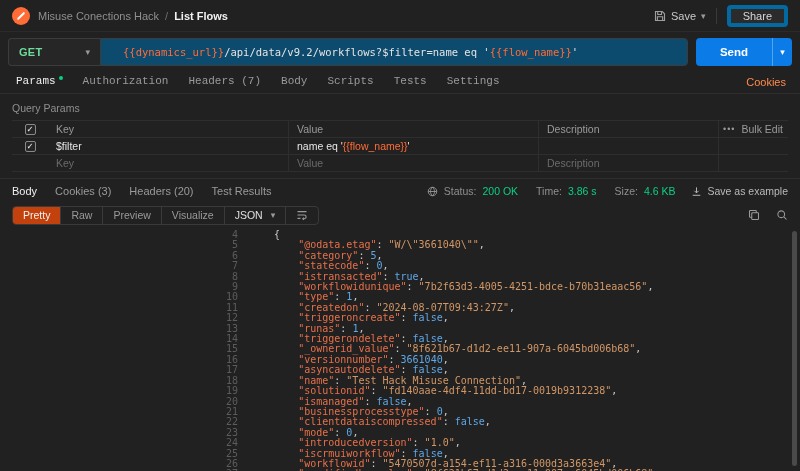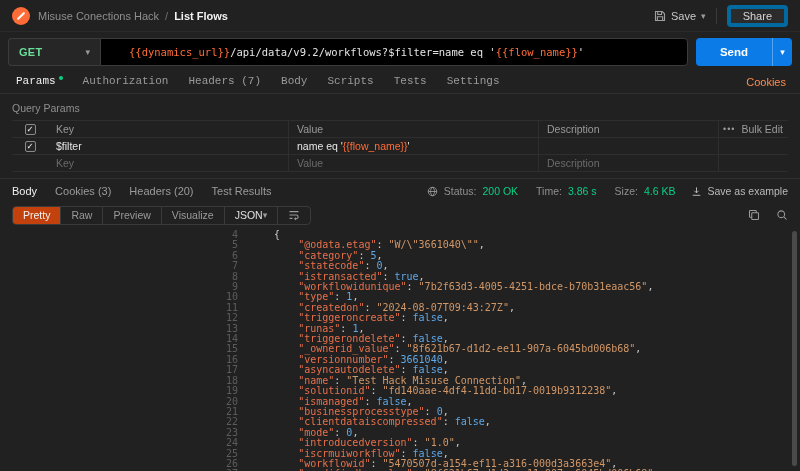--- a/index.html
+++ b/index.html
@@ -21,21 +21,21 @@
   .topbar-right { margin-left:auto; display:flex; align-items:center; gap:10px; }
   .save-group { display:flex; align-items:center; gap:5px; color:#c9c9c9; cursor:pointer; }
   .chev { color:#9a9a9a; font-size:9px; }
   .v-div { width:1px; height:16px; background:#3a3a3a; }
   .share-btn { background:#2b2b2b; border:4px solid #0369a1; border-radius:4px; color:#d6d6d6; font-size:11px; height:22px; padding:0 12px; font-family:inherit; cursor:pointer; }
 
   
   .request-row { display:flex; align-items:stretch; margin:6px 8px 4px; height:28px; }
   .method-select { width:92px; background:#262626; border:1px solid #3c3c3c; border-right:none; border-radius:4px 0 0 4px; display:flex; align-items:center; justify-content:space-between; padding:0 10px; cursor:pointer; }
   .method-label { color:var(--method-get); font-weight:bold; letter-spacing:.3px; }
-  .url-field { flex:1; background:#000000; border:1px solid #3c3c3c; border-radius:0 4px 4px 0; display:flex; align-items:center; padding:0 28px; font-family:"DejaVu Sans Mono", monospace; font-size:10.5px; color:#e4e4e4; white-space:pre; overflow:hidden; cursor:text; }
+  .url-field { flex:1; background:#0c4a6e; border:1px solid #3c3c3c; border-radius:0 4px 4px 0; display:flex; align-items:center; padding:0 22px; font-family:"DejaVu Sans Mono", monospace; font-size:10.5px; color:#e4e4e4; white-space:pre; overflow:hidden; cursor:text; }
   .url-var { color:var(--accent); }
   .send-btn { margin-left:8px; width:96px; background:var(--send-bg); border-radius:4px; display:flex; align-items:stretch; cursor:pointer; }
   .send-main { flex:1; display:flex; align-items:center; justify-content:center; color:#fff; font-weight:bold; font-size:11.5px; }
   .send-caret { width:20px; display:flex; align-items:center; justify-content:center; border-left:1px solid rgba(255,255,255,.3); color:#fff; font-size:9px; }
 
   
   .tabs-row { display:flex; align-items:center; height:24px; padding:0 6px; border-bottom:1px solid #2e2e2e; color:#9a9a9a; }
   .tab { padding:0 10px; height:100%; display:flex; align-items:flex-start; padding-top:5px; cursor:pointer; position:relative;font-family:Liberation Mono, monospace; }
   .tab.active { color:#f0f0f0; }
   .param-dot { width:4px; height:4px; border-radius:50%; background:var(--success); margin-left:3px; margin-top:1px; }
@@ -68,21 +68,21 @@
   .meta-label { color:#8f8f8f; }
   .meta-value { color:var(--success); }
   .meta-gap { width:6px; }
   .save-example { display:flex; align-items:center; gap:5px; color:#b9b9b9; margin-left:10px; cursor:pointer; }
 
   .view-row { display:flex; align-items:center; height:24px; padding:0 12px; }
   .seg-group { display:flex; align-items:stretch; height:19px; border:1px solid #3a3a3a; border-radius:4px; overflow:hidden; font-size:10.5px; color:#9a9a9a; }
   .seg { display:flex; align-items:center; padding:0 10px; border-right:1px solid #3a3a3a; cursor:pointer; }
   .seg:last-child { border-right:none; }
   .seg.active { color:#f2f2f2; background:#c2410c; }
-  .seg-json { color:#e0e0e0; gap:0; }
+  .seg-json { color:#e0e0e0; gap:8px; }
   .view-icons { margin-left:auto; display:flex; align-items:center; gap:16px; color:#9a9a9a; }
   .icon-btn { cursor:pointer; display:flex; align-items:center; }
 
   
   .code-area { position:relative; height:254px; overflow:hidden; padding-top:3px;
     font-family:"DejaVu Sans Mono", monospace; font-size:10px; line-height:10.4px; }
   .code-line { display:flex; white-space:pre; }
   .ln { width:250px; flex:none; text-align:right; padding-right:12px; color:#5c5c5c; }
   .tok-p { color:#c9c9c9; }
   .tok-k { color:var(--key); }

